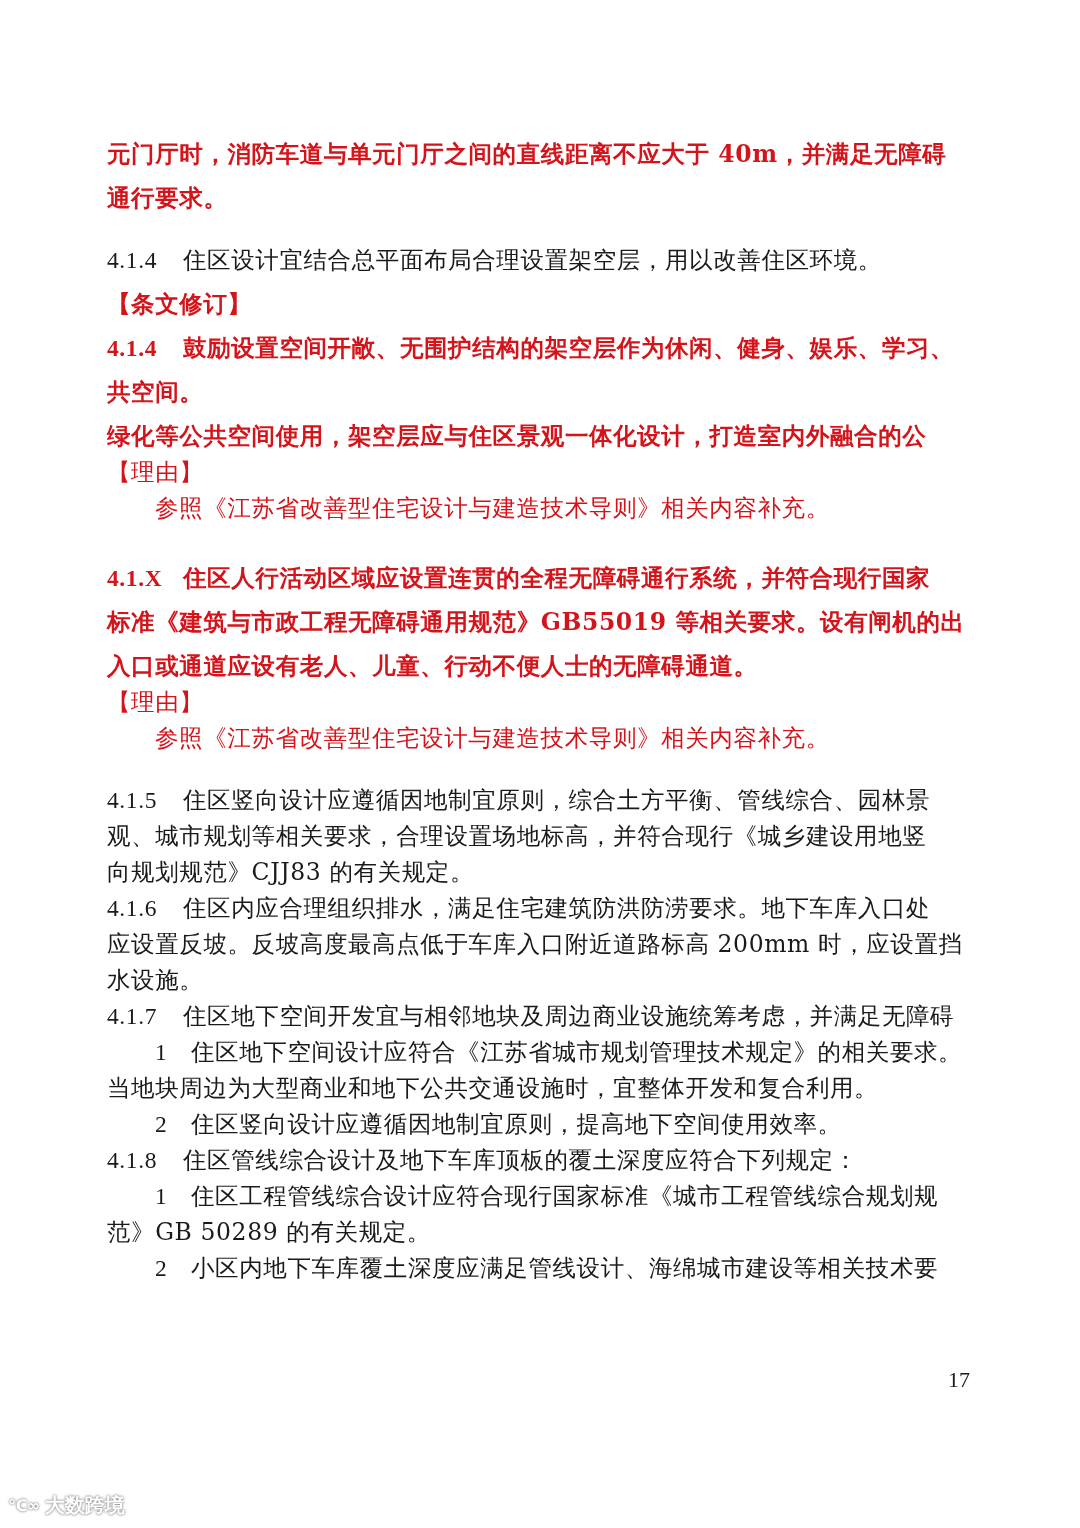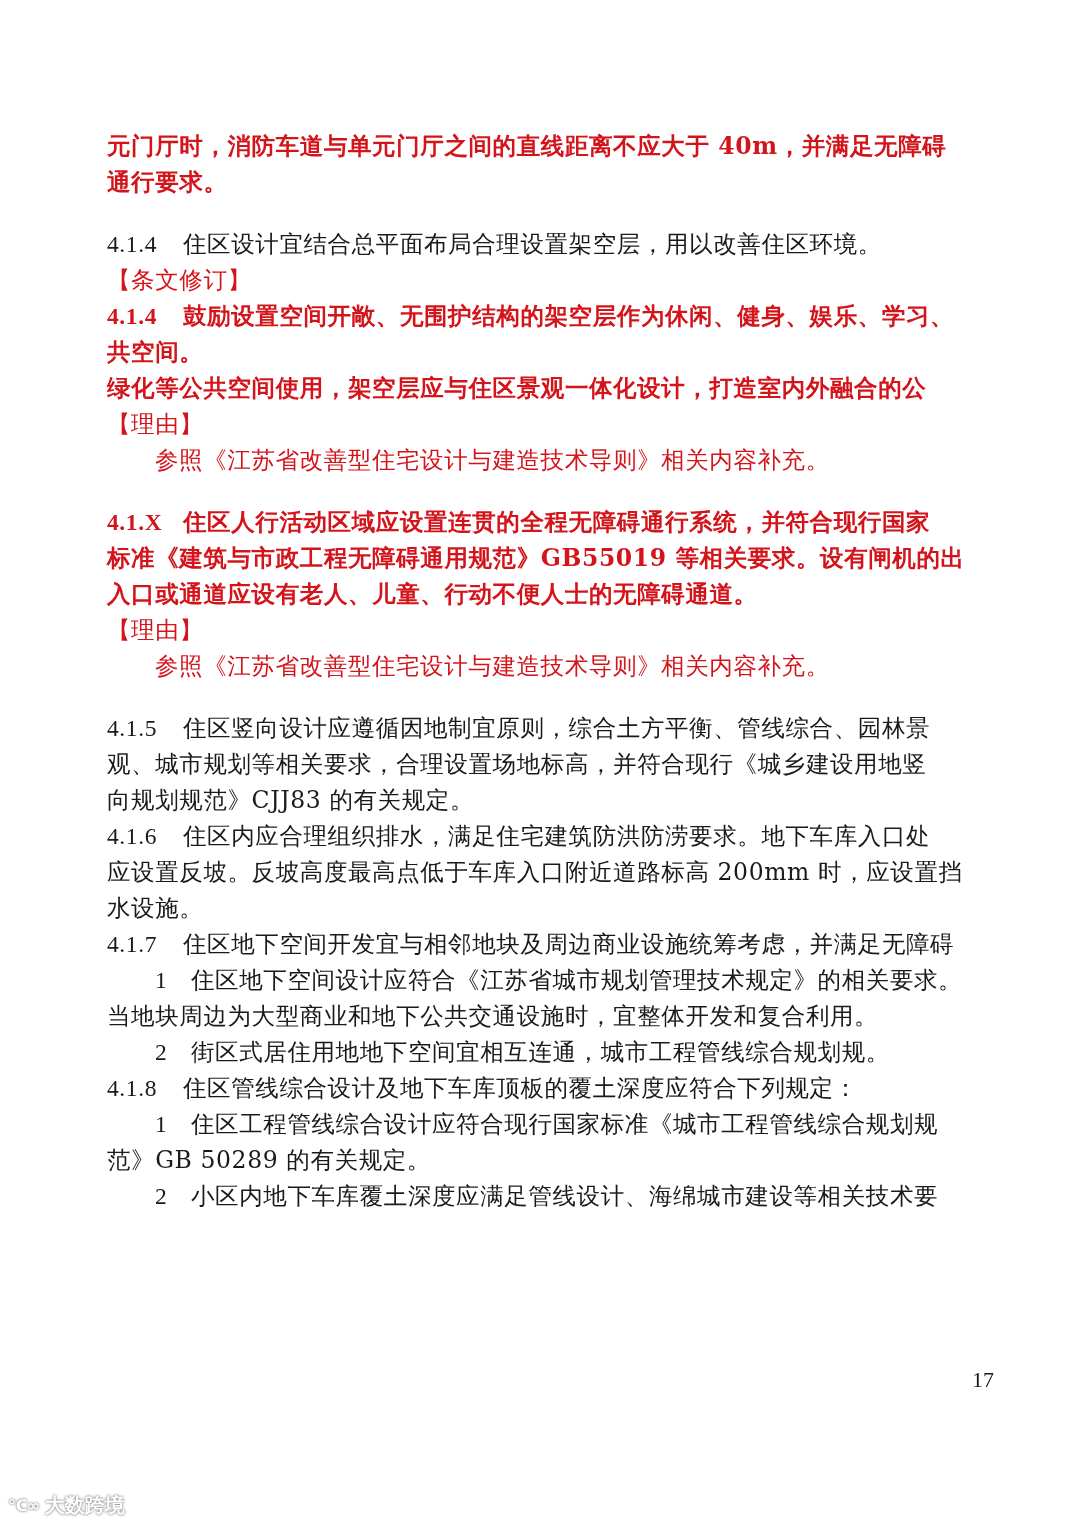--- a/index.html
+++ b/index.html
@@ -22,29 +22,29 @@
       width: 866px;
     }
     .line {
       font-size: 23.5px;
       line-height: 36px;
       height: 36px;
       white-space: nowrap;
       letter-spacing: 0.6px;
     }
     .red { color: #d4141b; }
-    .redb { color: #d4141b; font-weight: bold; }
+    .redb { color: #d4141b; font-weight: bold; margin-top: 8px; }
     .num { font-family: "Liberation Serif", serif; }
     .clause-num { display: inline-block; width: 76px; font-family: "Liberation Serif", serif; }
     .indent1 { padding-left: 48px; }
     .gap { height: 26px; }
-    .bracket-title { font-weight: normal; }
+    .bracket-title { font-weight: bold; }
     .page-number {
       position: absolute;
-      left: 972px;
+      left: 948px;
       top: 1367px;
       font-family: "Liberation Serif", serif;
       font-size: 22px;
       color: #1a1a1a;
     }
     .watermark {
       position: absolute;
       left: 8px;
       top: 1492px;
       display: flex;
@@ -115,21 +115,21 @@
   <div class="line">
     <span class="clause-num">4.1.7</span><span>住区地下空间开发宜与相邻地块及周边商业设施统筹考虑，并满足无障碍</span>
   </div>
 
   <div class="line indent1">
     <span class="num" style="display:inline-block;width:36px;">1</span><span>住区地下空间设计应符合《江苏省城市规划管理技术规定》的相关要求。</span>
   </div>
   <div class="line">当地块周边为大型商业和地下公共交通设施时，宜整体开发和复合利用。</div>
 
   <div class="line indent1">
-    <span class="num" style="display:inline-block;width:36px;">2</span><span>街区式居住用地地下空间宜相互连通，城市工程管线综合规划规。</span>
+    <span class="num" style="display:inline-block;width:36px;">2</span><span>住区竖向设计应遵循因地制宜原则，提高地下空间使用效率。</span>
   </div>
 
   <div class="line">
     <span class="clause-num">4.1.8</span><span>住区管线综合设计及地下车库顶板的覆土深度应符合下列规定：</span>
   </div>
 
   <div class="line indent1">
     <span class="num" style="display:inline-block;width:36px;">1</span><span>住区工程管线综合设计应符合现行国家标准《城市工程管线综合规划规</span>
   </div>
   <div class="line">范》GB 50289 的有关规定。</div>

